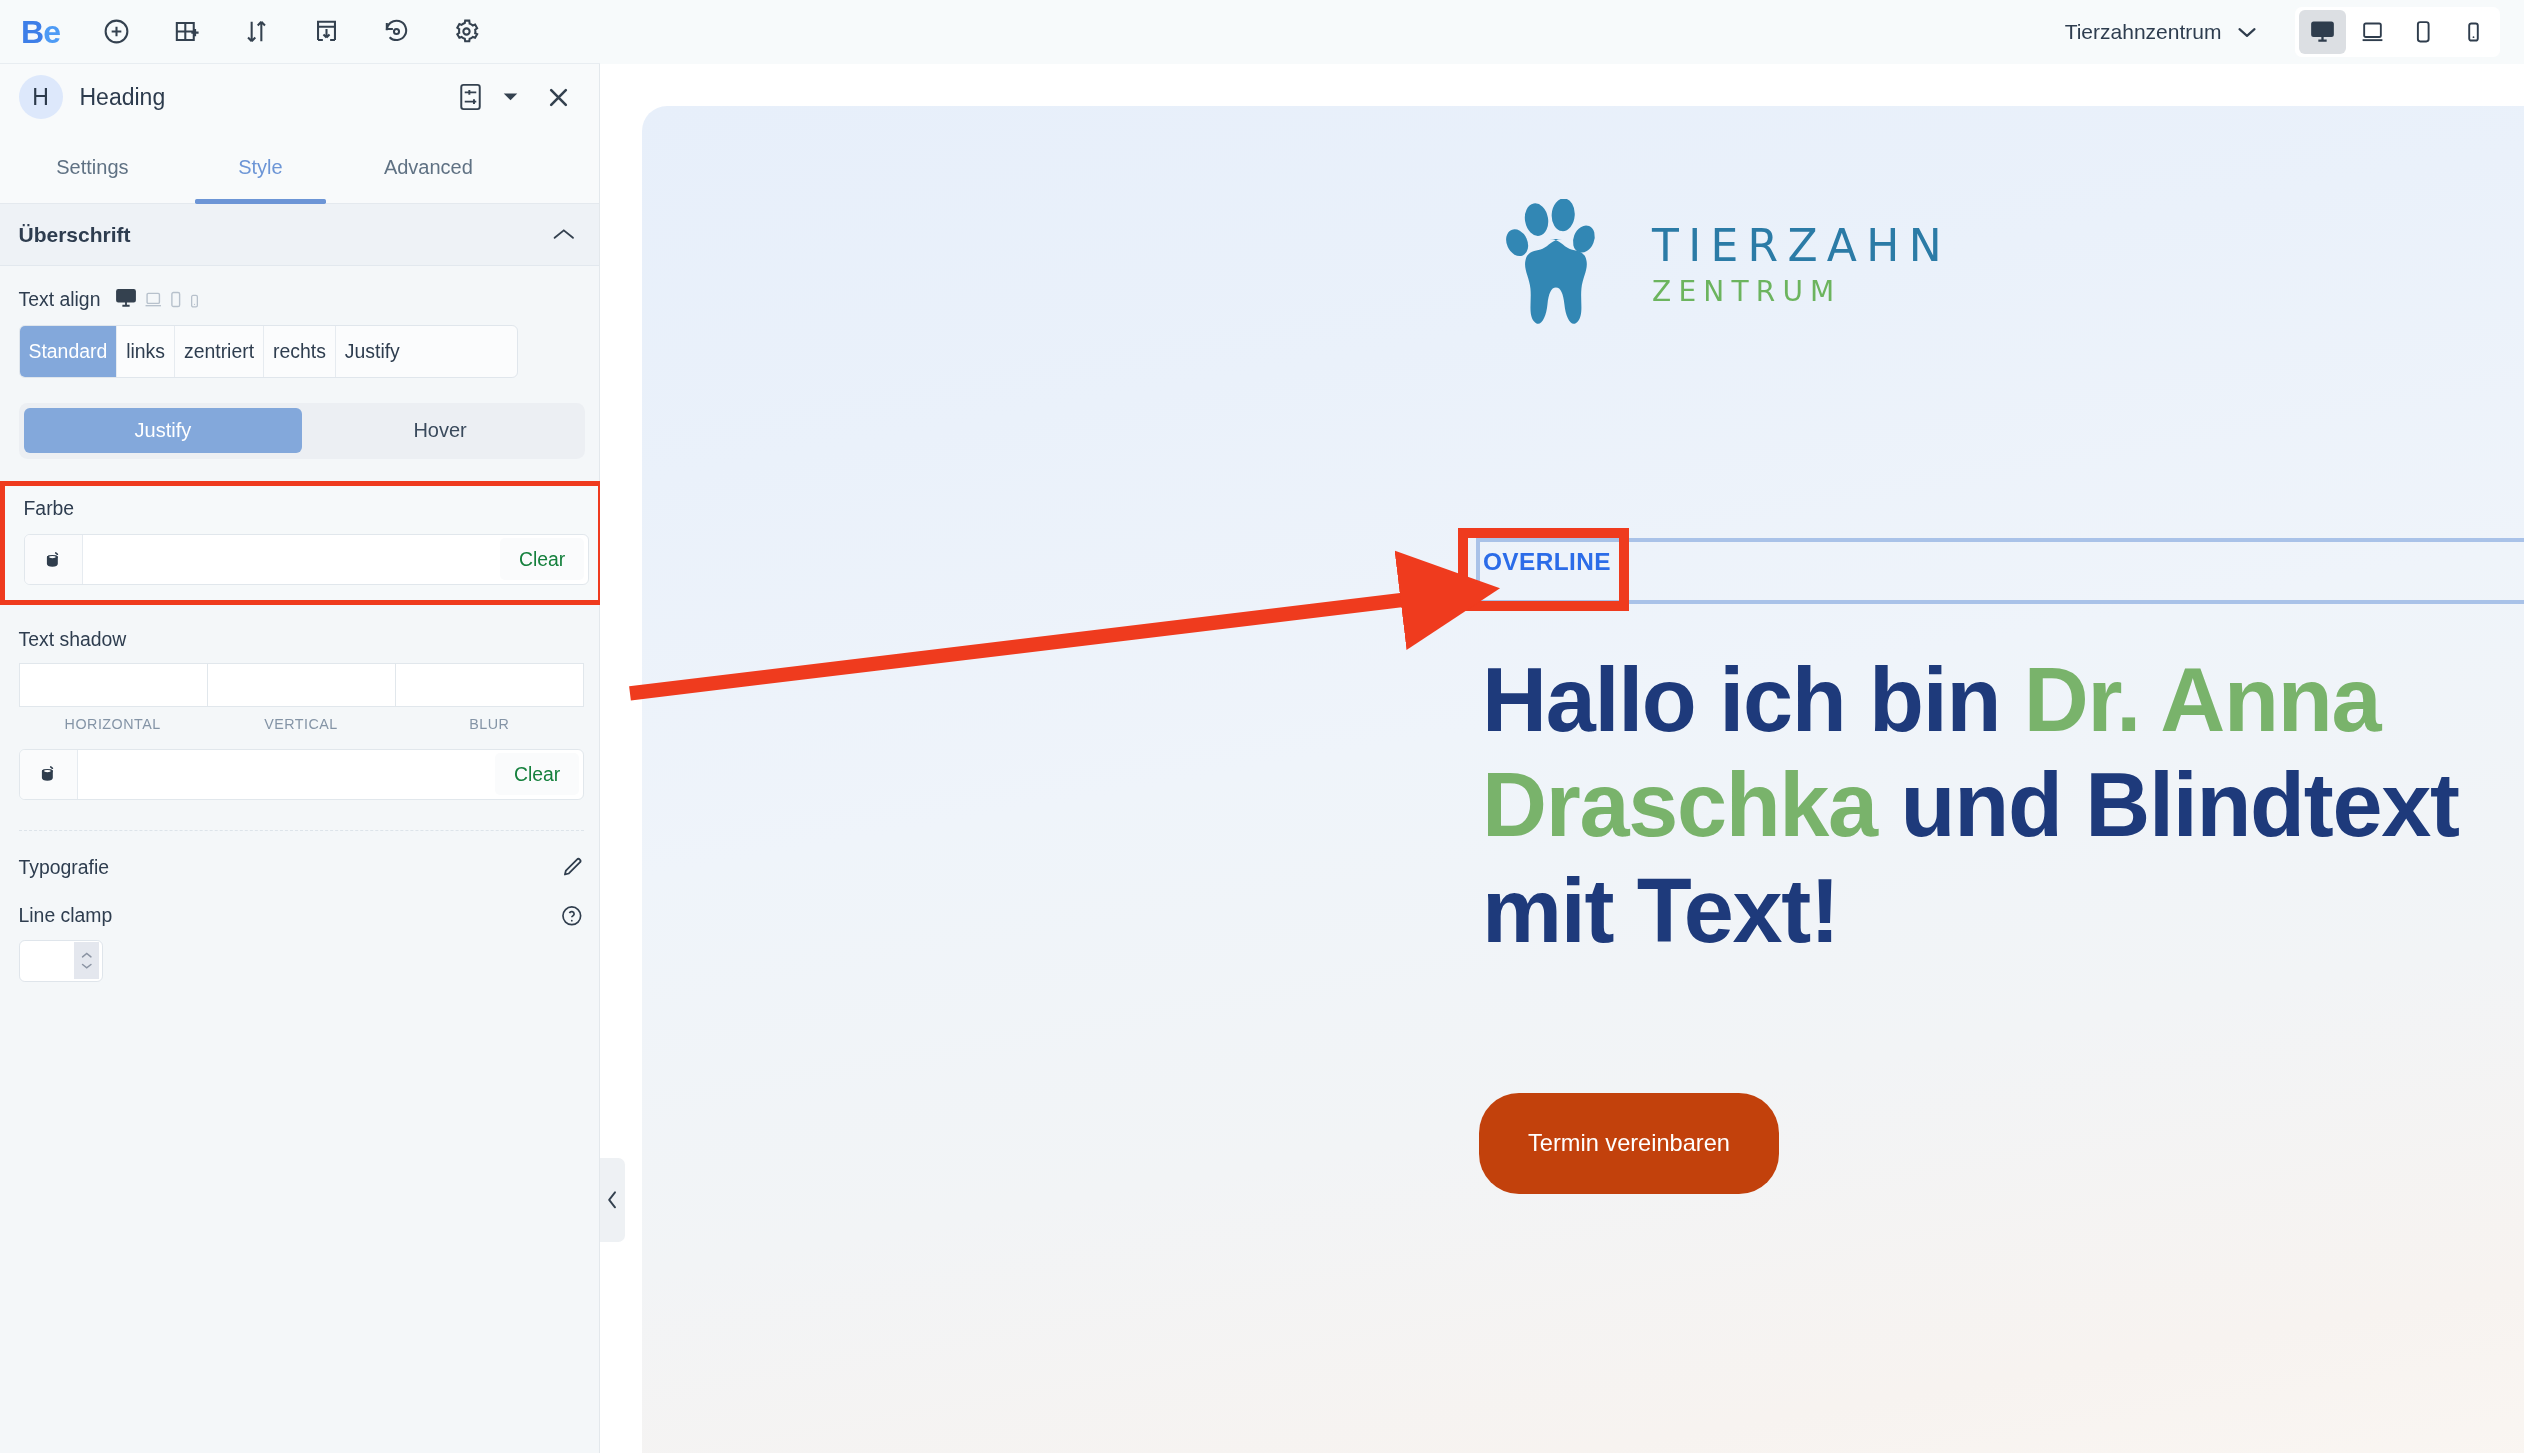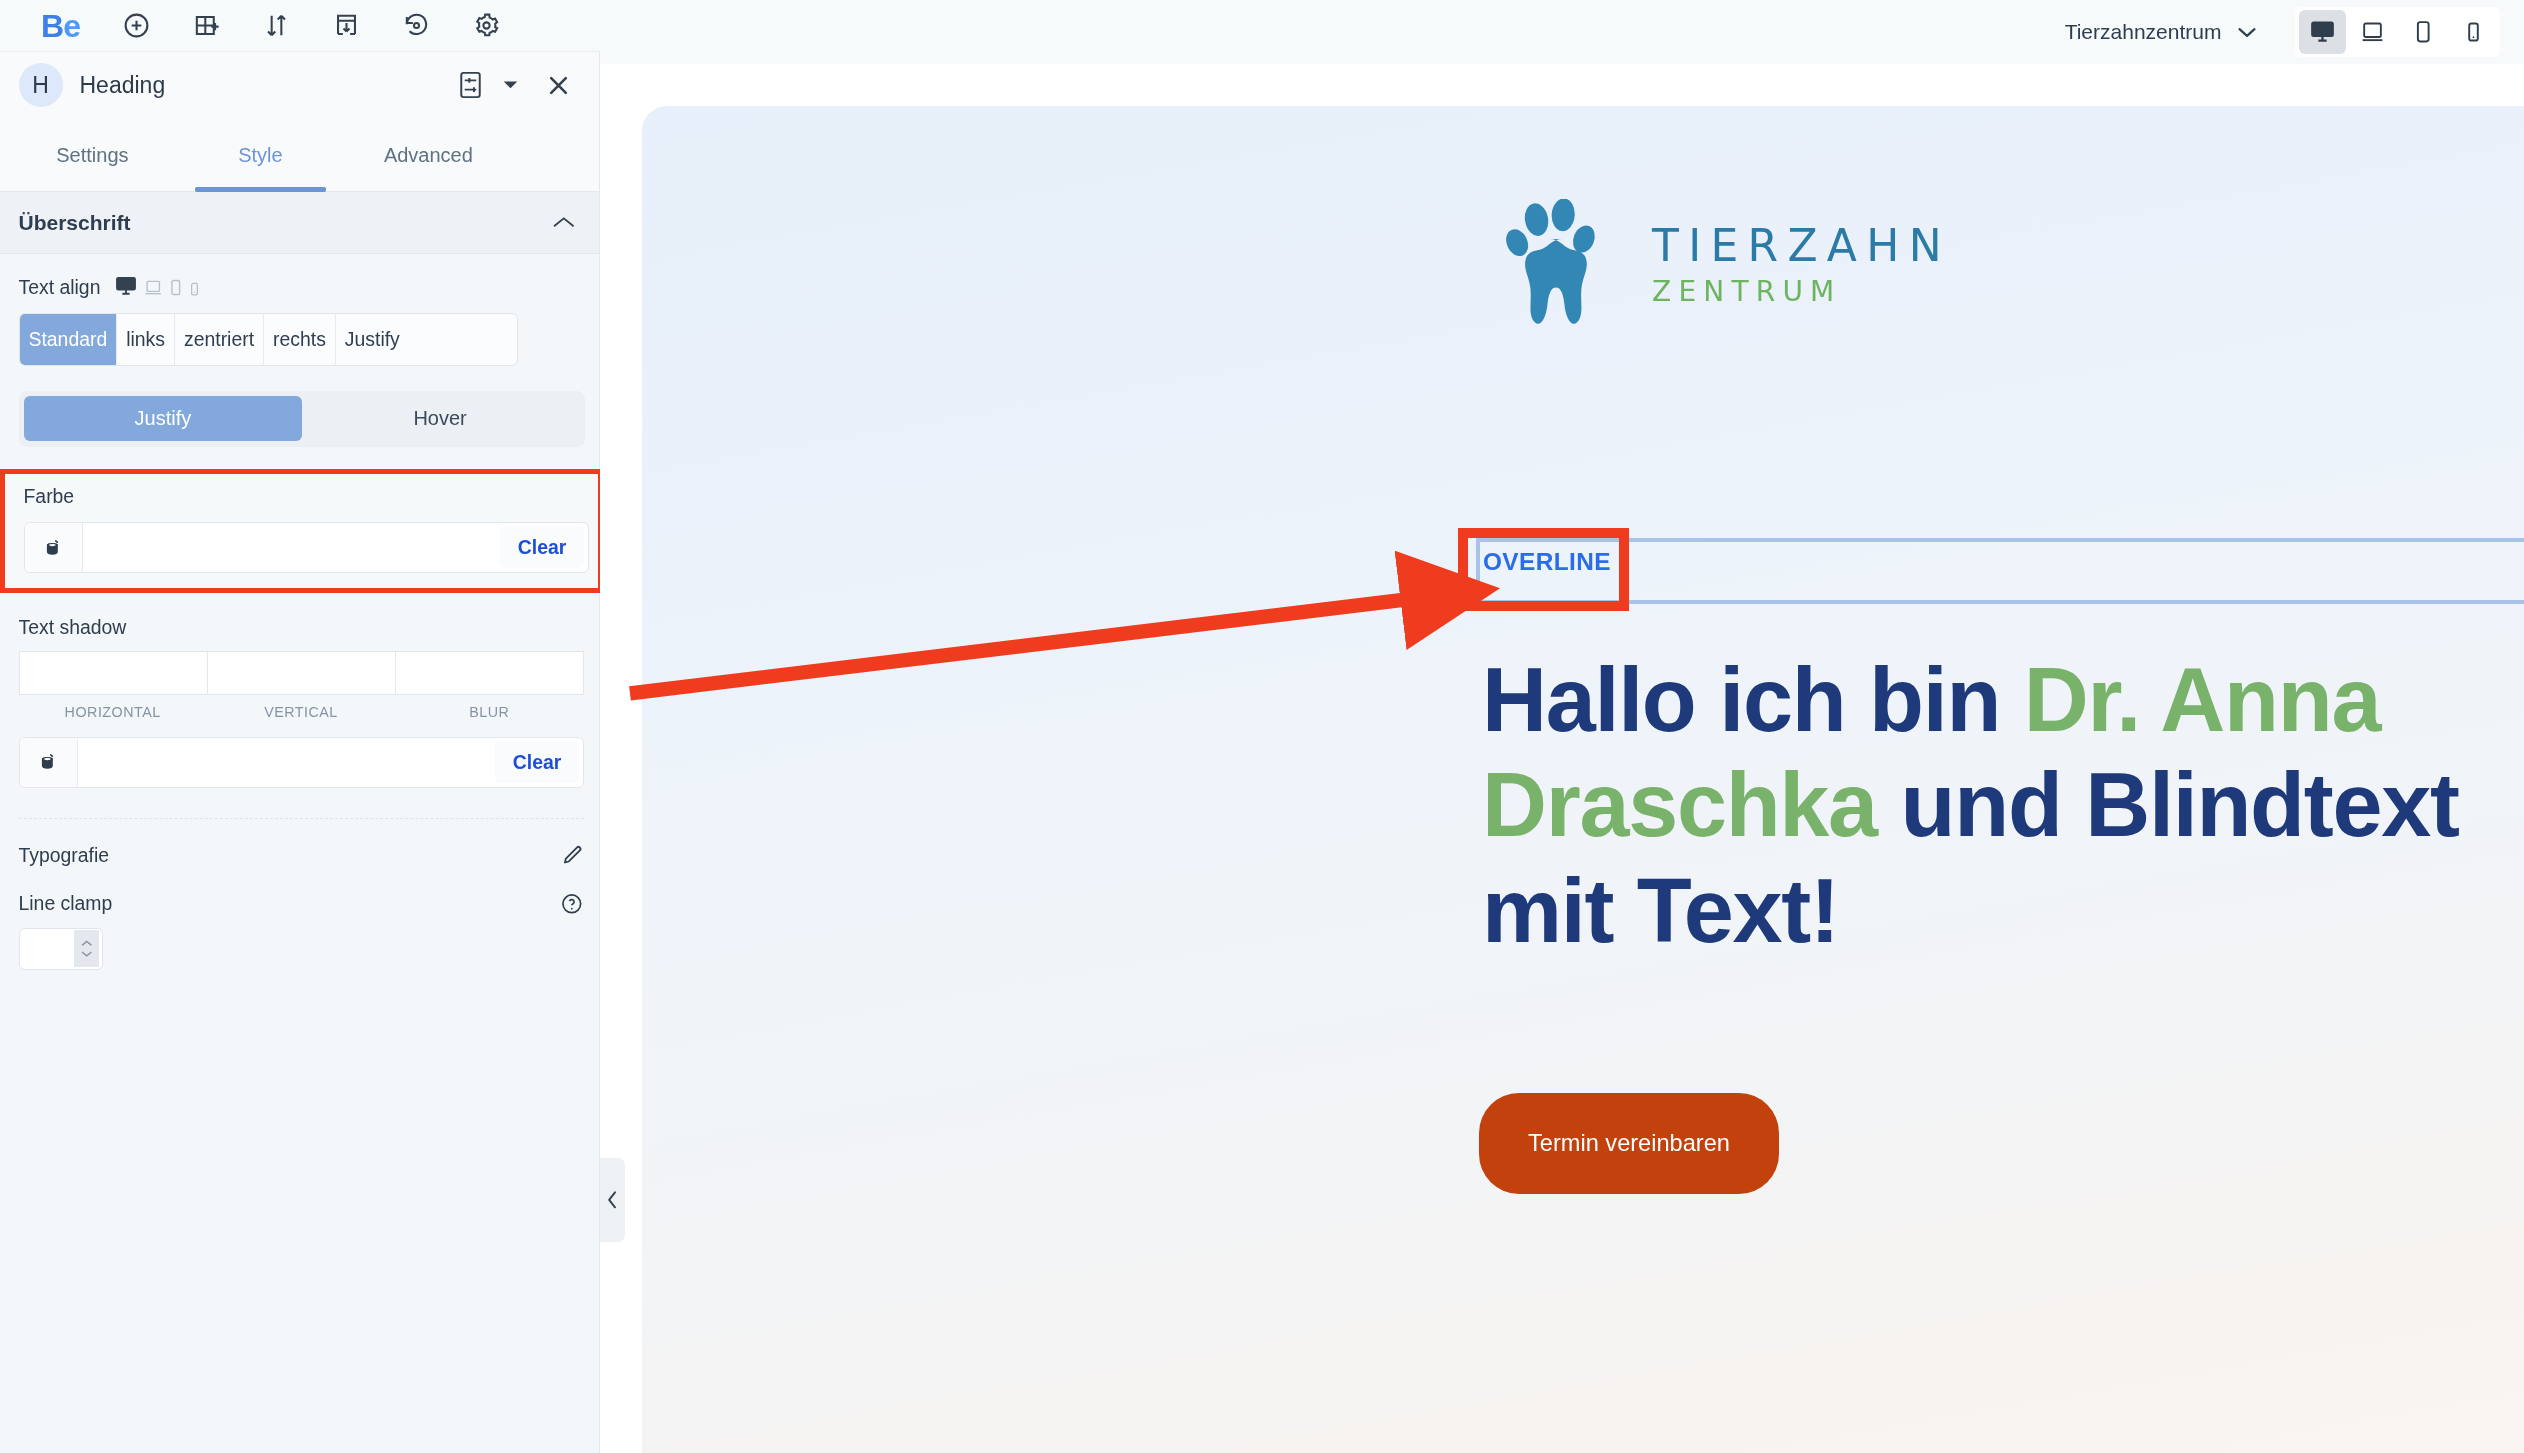--- a/index.html
+++ b/index.html
@@ -14,24 +14,24 @@
   
   .left-panel {
     position: absolute; left: 0; top: 0;
     width: 600px; height: 1454px;
     background: #f4f7f9;
     border-right: 0.8px solid #e3e8ec;
   }
 
   
   .brand-bar {
-    height: 52px; width: 600px;
+    height: 64px; width: 600px;
     background: #f7fafb;
     display: flex; align-items: center;
-    padding-left: 41px;
+    padding-left: 21px;
     border-bottom: 0.8px solid #e8edf1;
   }
   .be-logo {
     font-size: 32px; font-weight: bold; letter-spacing: -0.8px;
     color: #3e7fe8; line-height: 1;
   }
   .be-logo .e { color: #4e9bf5; }
   .tool-icons { display: flex; align-items: center; gap: 41px; margin-left: 42px; }
   .tool-icon { width: 29px; height: 29px; display: flex; align-items: center; justify-content: center; cursor: pointer; }
   .tool-icon svg { display: block; }
@@ -129,22 +129,22 @@
     border: 0.8px solid #e1e7ec; border-radius: 5.9px; overflow: hidden;
     height: 51px; width: 565px; background: #fff;
   }
   .bucket-cell {
     width: 58px; display:flex; align-items:center; justify-content:center;
     background: #fafbfc; border-right: 0.8px solid #e6ebf0; cursor: pointer;
   }
   .color-input { flex:1; background: #fff; cursor: text; }
   .clear-btn {
     width: 84px; display:flex; align-items:center; justify-content:center;
-    background: #fafbfc; font-size: 19.4px; color: #1d4ed8; cursor:pointer;
-    border-radius: 5px; margin: 3.4px; font-weight: bold;
+    background: #fafbfc; font-size: 19.4px; color: #15803d; cursor:pointer;
+    border-radius: 5px; margin: 3.4px;
   }
 
   
   .ts-label { font-size: 19.4px; color: #2e3d4f; margin-top: 23.6px; }
   .ts-inputs { display:flex; margin-top: 11.8px; width: 565px; }
   .ts-box {
     flex: 1; height: 44px; background: #fff;
     border: 0.8px solid #e1e7ec; border-right: none; cursor: text;
   }
   .ts-box:last-child { border-right: 0.8px solid #e1e7ec; }

